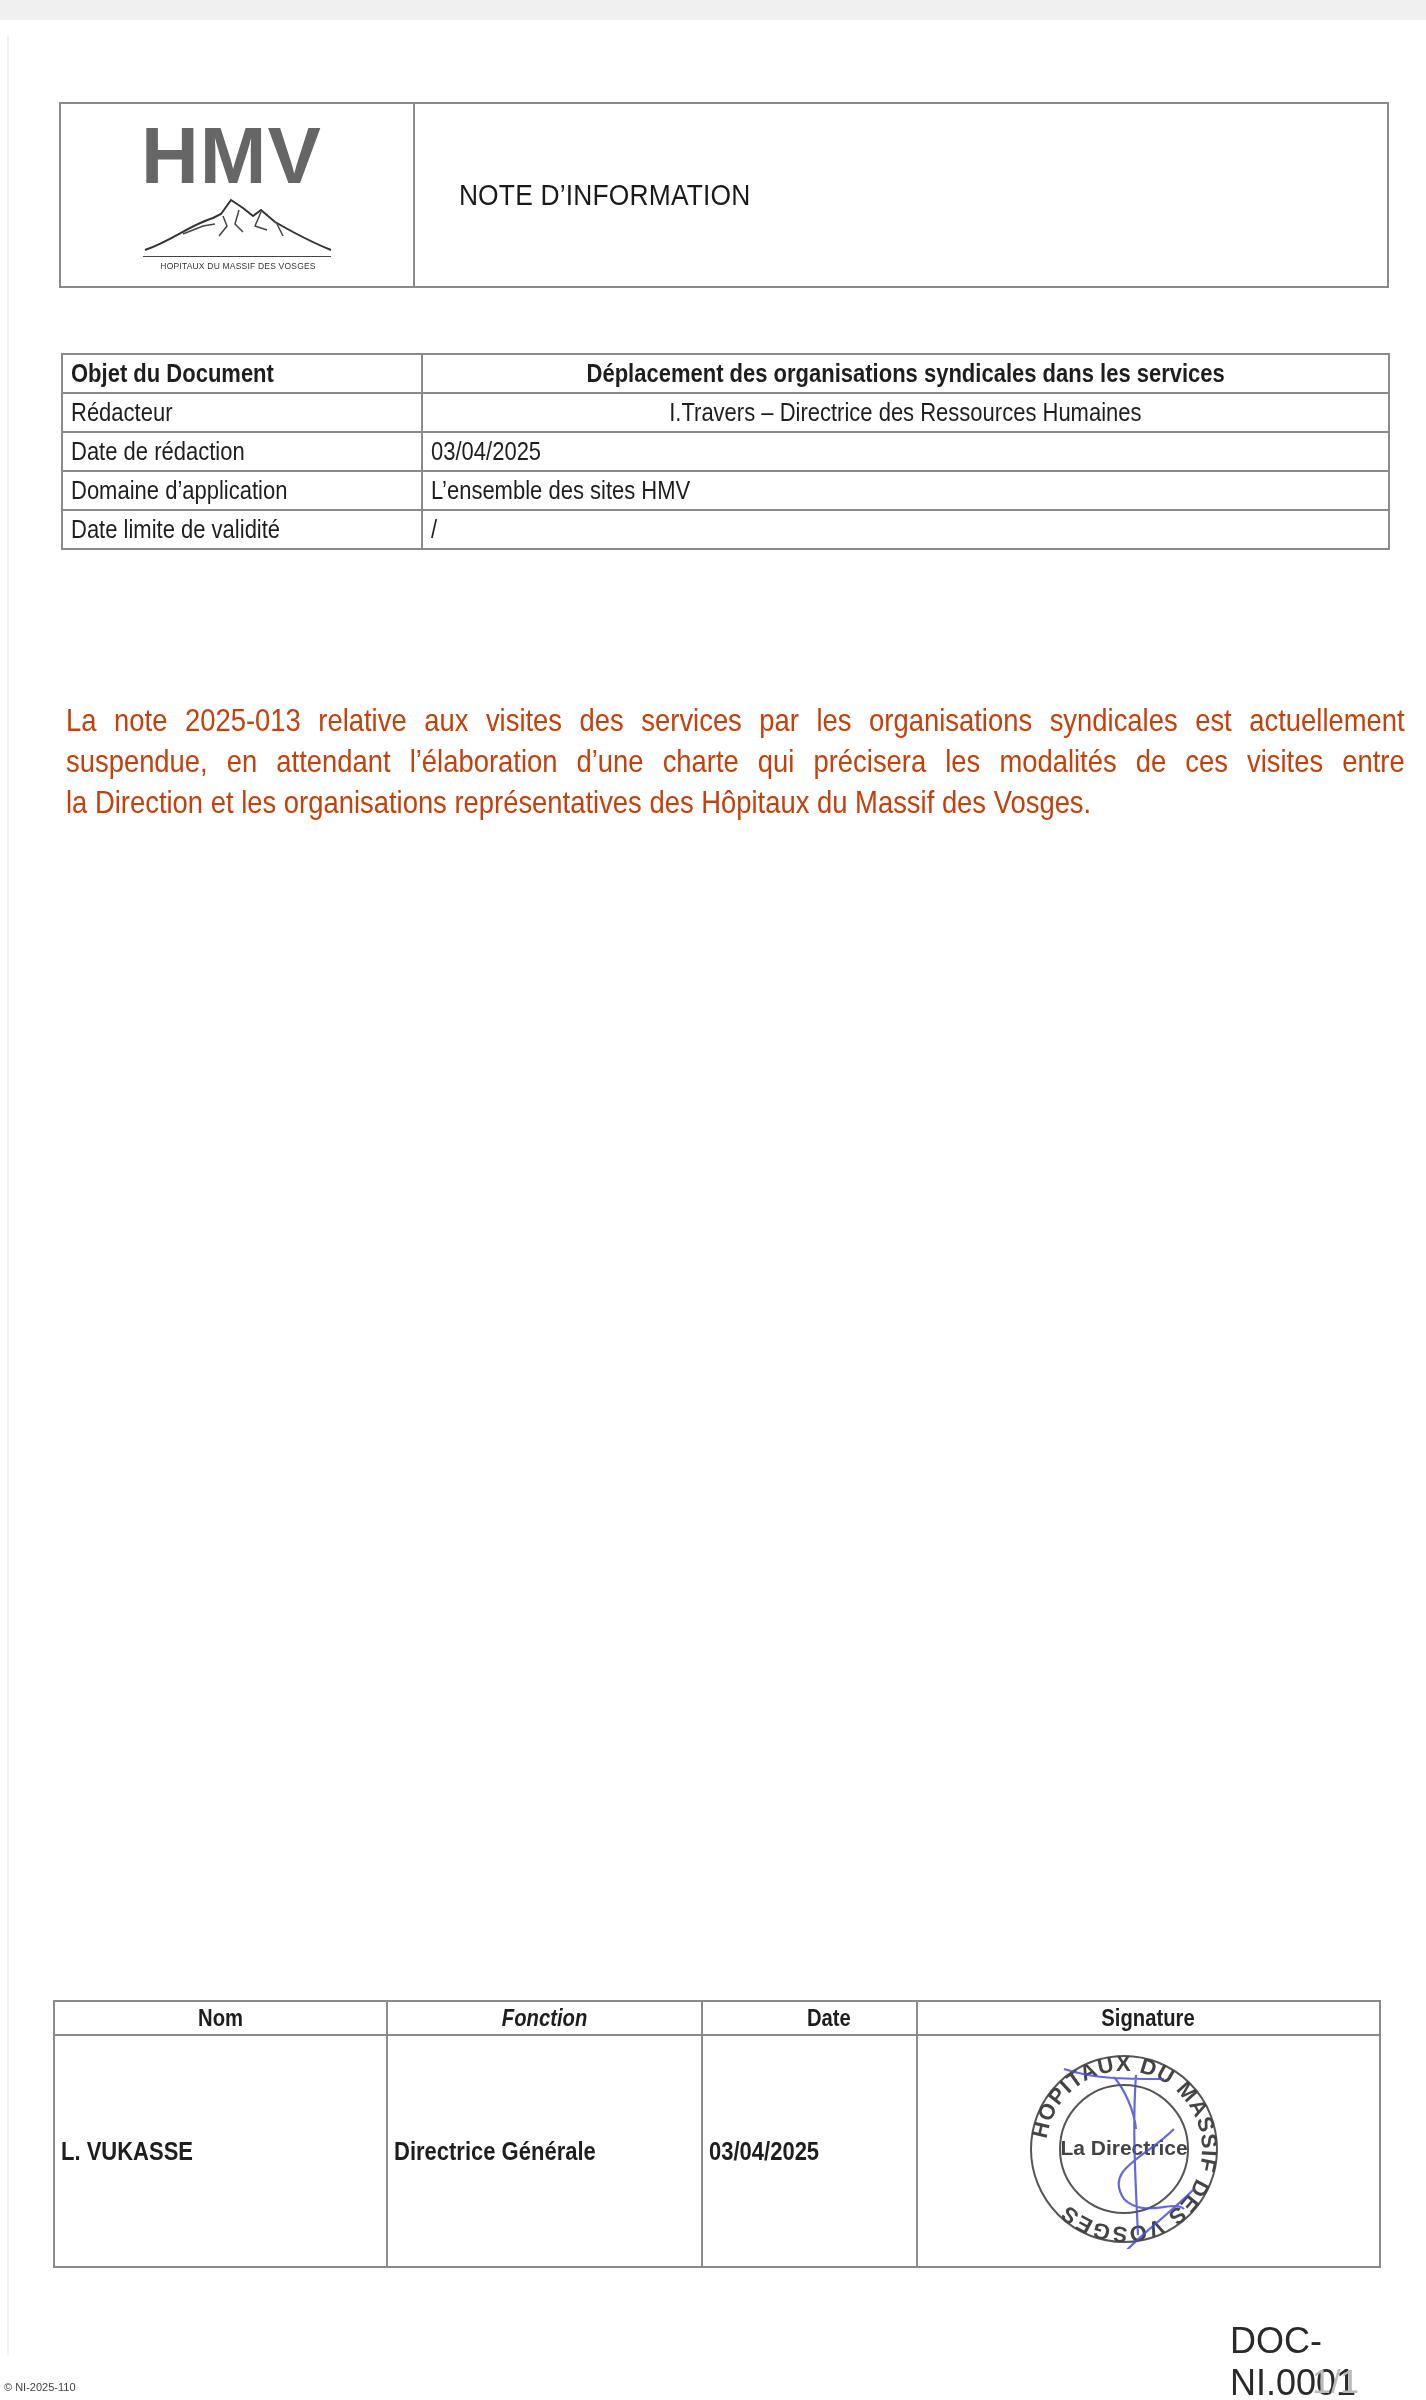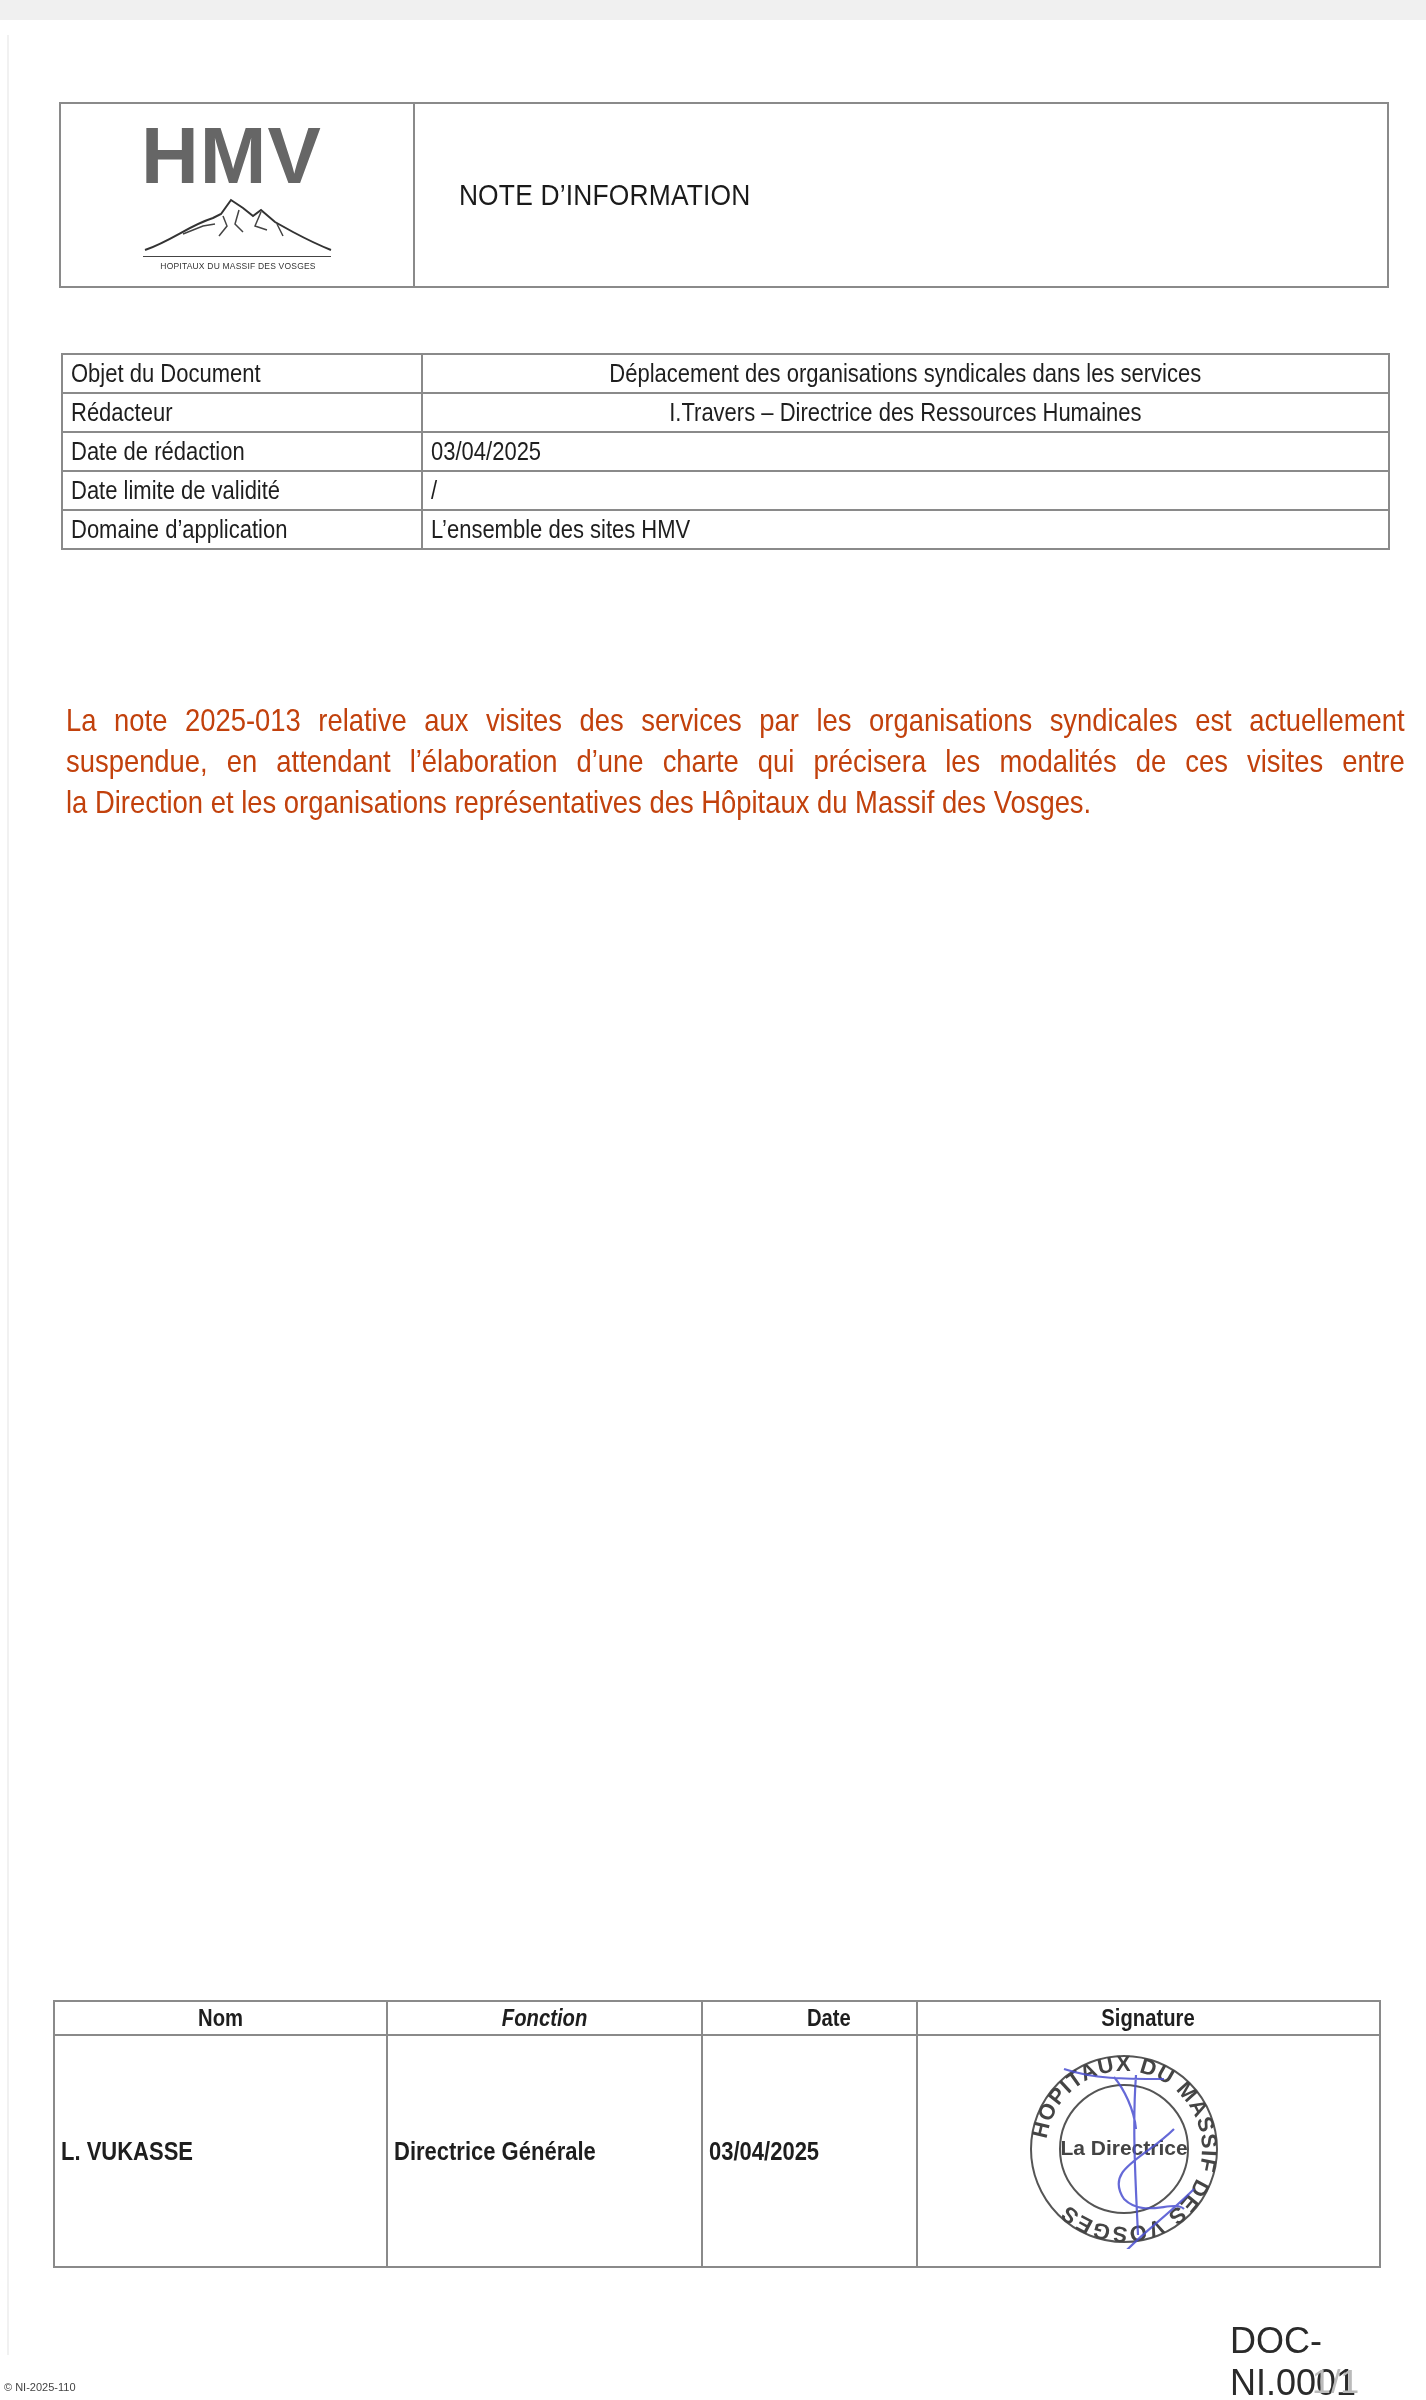--- a/index.html
+++ b/index.html
@@ -32,21 +32,21 @@
   
   .meta-table {
     position: absolute; left: 61px; top: 353px; width: 1329px; border-collapse: collapse;
     font-size: 25px;
   }
   .meta-table td {
     border: 2px solid #8a8a8a; height: 39px; padding: 0 8px; box-sizing: border-box;
     white-space: nowrap; color: #1e1e1e;
   }
   .meta-table td.label { width: 360px; }
-  .meta-table .b { font-weight: normal; }
+  .meta-table .b { font-weight: bold; }
   .meta-table .c { text-align: center; }
   .cond { display: inline-block; transform: scaleX(0.88); transform-origin: left center; }
   .cond-c { display: inline-block; transform: scaleX(0.88); transform-origin: center center; }
 
   
   .body-text {
     position: absolute; left: 66px; top: 700px; width: 1338px; font-size: 31.5px;
     line-height: 41px; text-align: justify; color: #c2410c;
   }
   .body-text span { display: block; transform: scaleX(0.87); transform-origin: left top; width: 115%; text-align: justify; text-align-last: justify; }
@@ -99,26 +99,26 @@
   </tr>
   <tr>
     <td class="label"><span class="cond">Rédacteur</span></td>
     <td class="c"><span class="cond-c">I.Travers – Directrice des Ressources Humaines</span></td>
   </tr>
   <tr>
     <td class="label"><span class="cond">Date de rédaction</span></td>
     <td><span class="cond">03/04/2025</span></td>
   </tr>
   <tr>
+    <td class="label"><span class="cond">Domaine d’application</span></td>
+    <td><span class="cond">L’ensemble des sites HMV</span></td>
+  </tr>
+  <tr>
     <td class="label"><span class="cond">Date limite de validité</span></td>
     <td><span class="cond">/</span></td>
-  </tr>
-  <tr>
-    <td class="label"><span class="cond">Domaine d’application</span></td>
-    <td><span class="cond">L’ensemble des sites HMV</span></td>
   </tr>
 </tbody>
   </table>
 
 <div class="body-text">
   <span>La note 2025-013 relative aux visites des services par les organisations syndicales est actuellement</span>
   <span>suspendue, en attendant l’élaboration d’une charte qui précisera les modalités de ces visites entre</span>
   <span class="last">la Direction et les organisations représentatives des Hôpitaux du Massif des Vosges.</span>
 </div>
 

